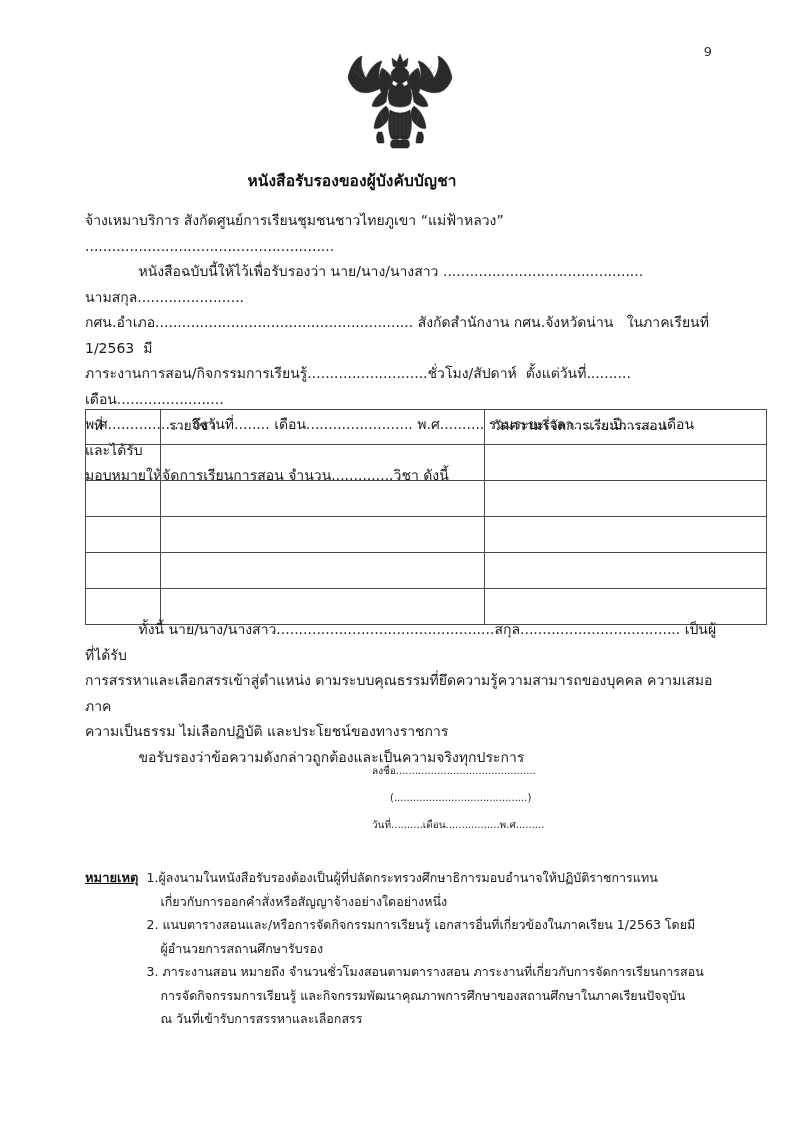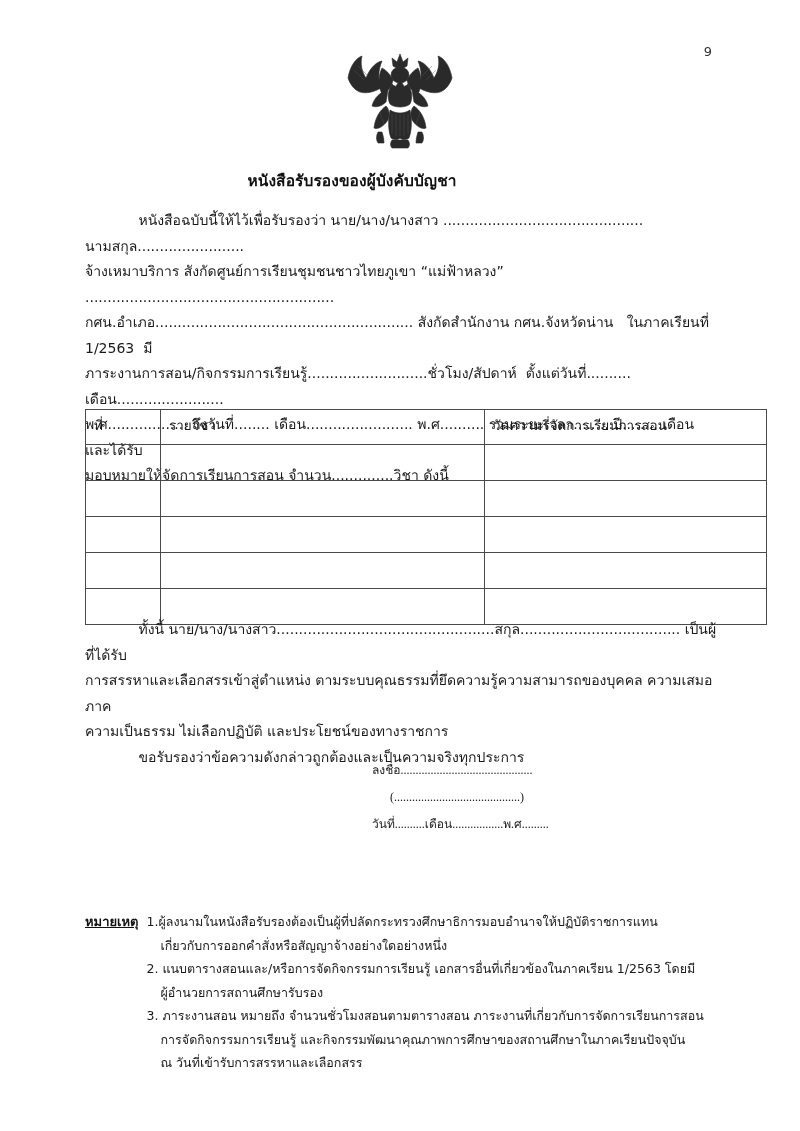--- a/index.html
+++ b/index.html
@@ -110,32 +110,31 @@
   }
 
   
   .signature {
     position: absolute;
     top: 757px;
     left: 372px;
     width: 300px;
   }
   .sig-line {
-    font-size: 12px;
+    font-size: 10px;
     line-height: 27px;
     color: #1a1a1a;
     white-space: pre;
-    font-family: Liberation Serif, serif;
   }
   .sig-line.paren { padding-left: 18px; }
 
   
   .notes {
     position: absolute;
-    top: 910px;
+    top: 866px;
     left: 85px;
     width: 640px;
     display: flex;
     align-items: flex-start;
   }
   .notes-label {
     font-size: 13px;
     font-weight: bold;
     text-decoration: underline;
     color: #111;
@@ -207,22 +206,22 @@
         <path d="M10 22 L20 32 M14 18 L24 28 M92 22 L82 32 M88 18 L78 28"></path>
         <path d="M48 66 L48 86 M52 66 L52 88 M56 66 L56 88 M60 66 L60 88 M64 66 L64 86"></path>
         <path d="M36 64 L40 76 M76 64 L72 76"></path>
       </g>
     </svg>
   </div>
 
   <div class="doc-title">หนังสือรับรองของผู้บังคับบัญชา</div>
 
   <div class="body-block">
+    <div class="para-line">จ้างเหมาบริการ สังกัดศูนย์การเรียนชุมชนชาวไทยภูเขา “แม่ฟ้าหลวง” ........................................................</div>
     <div class="para-line">            หนังสือฉบับนี้ให้ไว้เพื่อรับรองว่า นาย/นาง/นางสาว ............................................. นามสกุล........................</div>
-    <div class="para-line">จ้างเหมาบริการ สังกัดศูนย์การเรียนชุมชนชาวไทยภูเขา “แม่ฟ้าหลวง” ........................................................</div>
     <div class="para-line">กศน.อำเภอ.......................................................... สังกัดสำนักงาน กศน.จังหวัดน่าน   ในภาคเรียนที่ 1/2563  มี</div>
     <div class="para-line">ภาระงานการสอน/กิจกรรมการเรียนรู้...........................ชั่วโมง/สัปดาห์  ตั้งแต่วันที่.......... เดือน........................</div>
     <div class="para-line">พ.ศ.................. ถึงวันที่........ เดือน........................ พ.ศ.......... รวมระยะเวลา.........ปี.........เดือน   และได้รับ</div>
     <div class="para-line">มอบหมายให้จัดการเรียนการสอน จำนวน..............วิชา ดังนี้</div>
   </div>
 
   <table class="subject-table">
     <thead>
       <tr>
         <th class="col-no">ที่</th>

